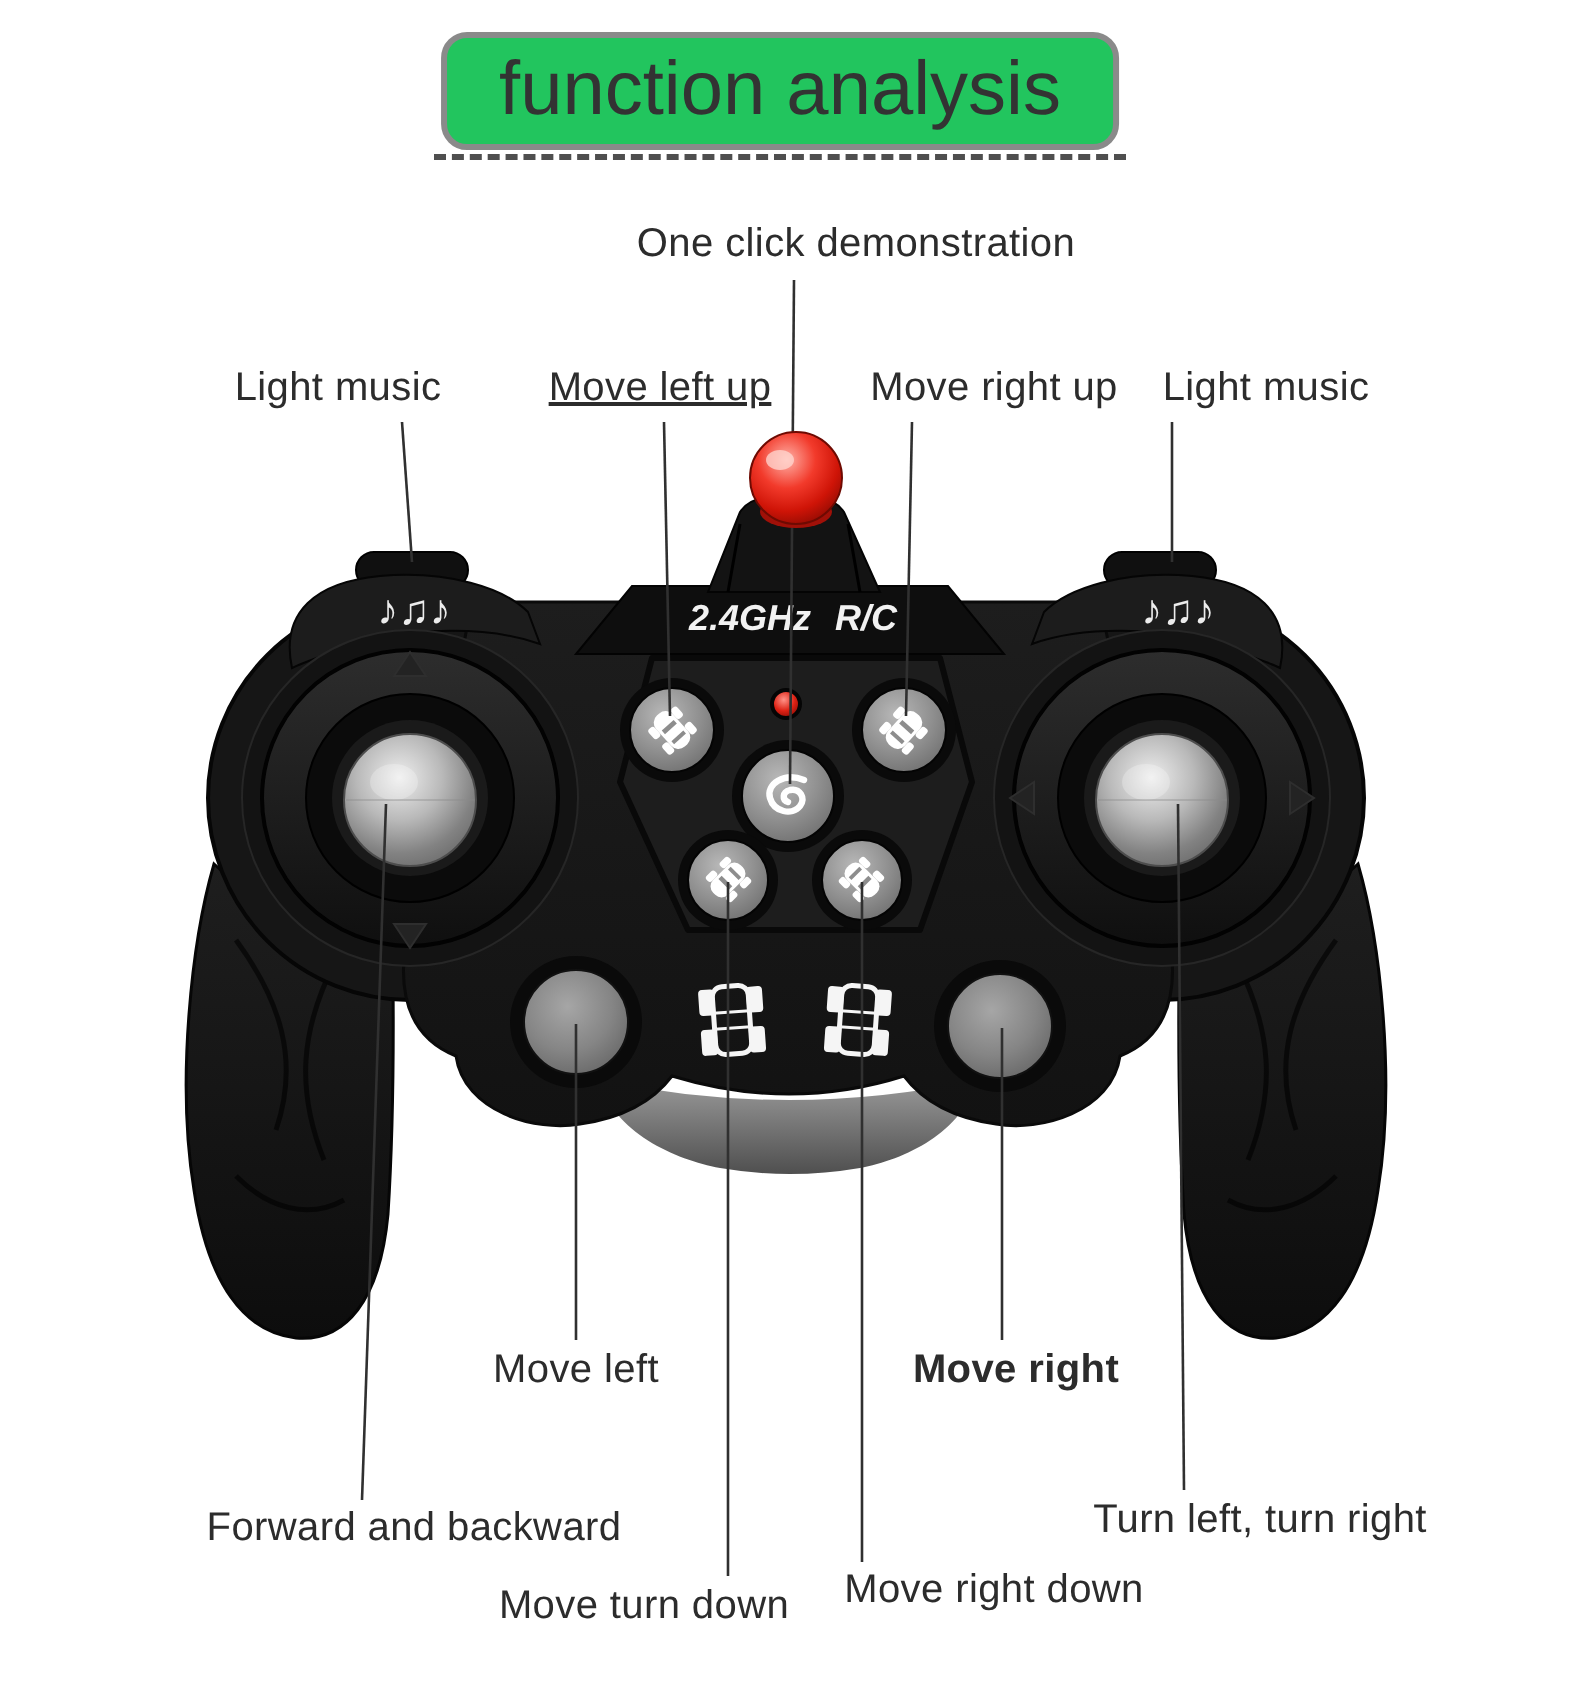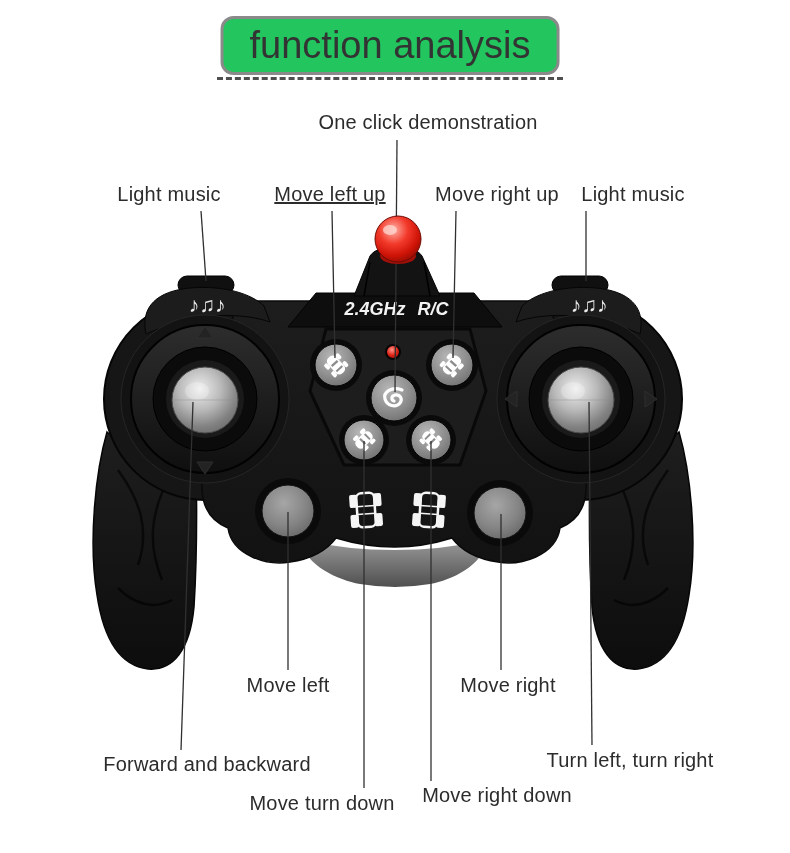--- a/index.html
+++ b/index.html
@@ -32,21 +32,21 @@
 
   <div class="title-box">function analysis</div>
   <div class="title-dashes"></div>
 
   <div class="lbl" style="left:400px;top:111px;margin-left:28px;">One click demonstration</div>
   <div class="lbl" style="left:169px;top:183px;">Light music</div>
   <div class="lbl" style="left:330px;top:183px;text-decoration:underline;">Move left up</div>
   <div class="lbl" style="left:459px;top:183px;margin-left:38px;">Move right up</div>
   <div class="lbl" style="left:633px;top:183px;">Light music</div>
   <div class="lbl" style="left:288px;top:674px;">Move left</div>
-  <div class="lbl" style="left:508px;top:674px;">Move right</div>
+  <div class="lbl" style="left:508px;top:674px;font-weight:bold;">Move right</div>
   <div class="lbl" style="left:172px;top:753px;margin-left:35px;">Forward and backward</div>
   <div class="lbl" style="left:630px;top:749px;">Turn left, turn right</div>
   <div class="lbl" style="left:322px;top:792px;">Move turn down</div>
   <div class="lbl" style="left:497px;top:784px;">Move right down</div>
 
   <svg id="scene" width="790" height="853" viewBox="0 0 790 853">
     <defs>
       <radialGradient id="gBall" cx="42%" cy="33%" r="72%">
         <stop offset="0%" stop-color="#eeeeee"></stop>
           <stop offset="45%" stop-color="#b9b9b9"></stop>

